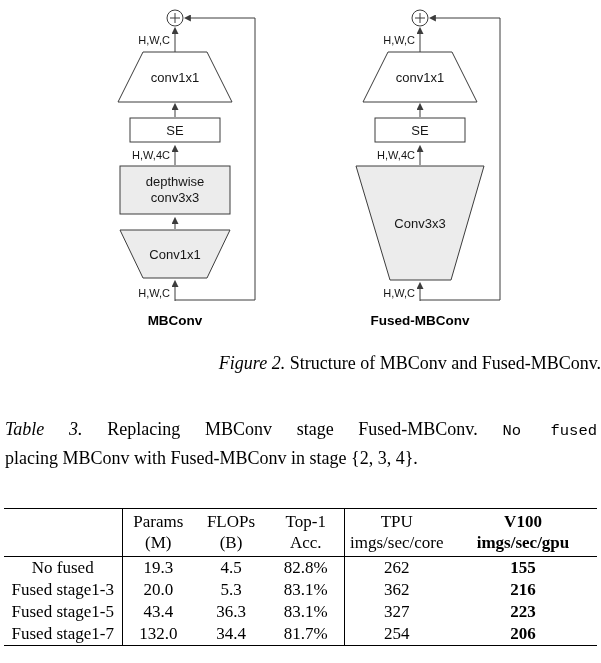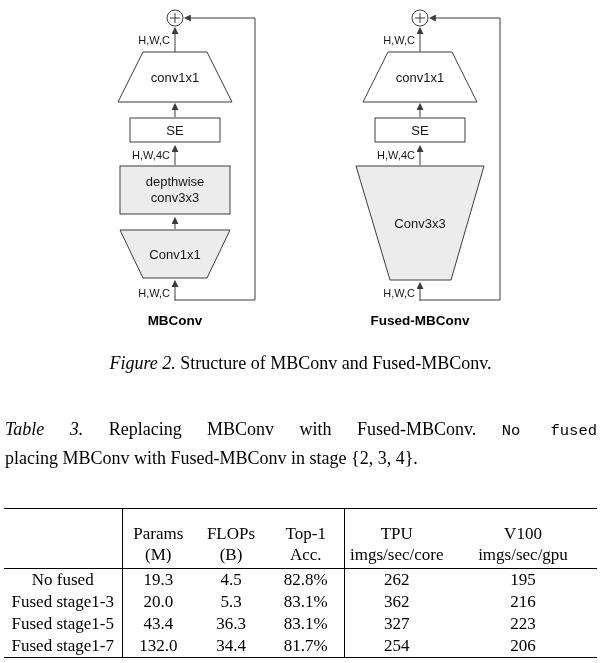--- a/index.html
+++ b/index.html
@@ -7,37 +7,37 @@
        font-family:"Liberation Serif",serif;color:#000;}
 
   
   .fig-svg{position:absolute;top:0;left:0;}
   svg text{font-family:"Liberation Sans",sans-serif;fill:#161616;}
   .dt{font-size:13px;}
   .ds{font-size:11px;}
   .db{font-size:13.5px;font-weight:bold;fill:#000;}
 
   
-  .fig-caption{position:absolute;top:353px;left:0;width:601px;text-align:center;font-size:18px;}
+  .fig-caption{position:absolute;top:353px;left:0;width:601px;text-align:right;font-size:18px;}
   .it{font-style:italic;}
   .mono{font-family:"Liberation Mono","DejaVu Sans Mono",monospace;font-size:15.5px;}
   .tab-caption{position:absolute;top:416px;left:5px;width:592px;font-size:18px;}
   .cl{line-height:27px;}
   .jl{text-align:justify;text-align-last:justify;}
 
   
   table.data{position:absolute;top:508px;left:4px;width:593px;border-collapse:collapse;
              table-layout:fixed;font-size:17px;
              border-top:1.6px solid #000;border-bottom:1.6px solid #000;}
   table.data td{padding:0;text-align:center;vertical-align:middle;}
-  table.data thead td{padding:14px 0 3px 0;border-bottom:1px solid #000;line-height:21px;}
+  table.data thead td{padding:2px 0 3px 0;border-bottom:1px solid #000;line-height:21px;}
   table.data tbody td{height:22px;}
   td.rn{text-align:left;padding-left:5px;}
   td.vl{border-left:1px solid #000;}
-  td.v100{padding-right:28px;}
+  td.v100{padding-right:28px;font-weight:bold;}
 </style>
 </head>
 <body>
 
 <svg class="fig-svg" width="601" height="340" viewBox="0 0 601 340">
   <defs>
     <marker id="ah" viewBox="0 0 10 10" refX="7" refY="5" markerWidth="7" markerHeight="7" orient="auto">
       <path d="M0,0 L10,5 L0,10 z" fill="#3c3c3c"></path>
     </marker>
   </defs>
@@ -98,21 +98,21 @@
     <text class="db" x="420" y="325" text-anchor="middle">Fused-MBConv</text>
   </g>
 </svg>
 
 <div class="fig-caption">
   <span class="it">Figure 2.</span><span> Structure of MBConv and Fused-MBConv.</span>
 </div>
 
 <div class="tab-caption">
   <div class="cl jl">
-    <span class="it">Table 3.</span><span> Replacing MBConv with Fused-MBConv. </span><span class="mono">No fused</span>
+    <span class="it">Table 3.</span><span> Replacing MBConv stage Fused-MBConv. </span><span class="mono">No fused</span>
   </div>
   <div class="cl">
     <span>placing MBConv with Fused-MBConv in stage {2, 3, 4}.</span>
   </div>
 </div>
 
 <table class="data">
   <colgroup>
     <col style="width:118px">
       <col style="width:72px">
@@ -146,21 +146,21 @@
       </td>
     </tr>
   </thead>
   <tbody>
     <tr>
       <td class="rn">No fused</td>
       <td class="vl">19.3</td>
       <td>4.5</td>
       <td>82.8%</td>
       <td class="vl">262</td>
-      <td class="v100">195</td>
+      <td class="v100">155</td>
     </tr>
     <tr>
       <td class="rn">Fused stage1-3</td>
       <td class="vl">20.0</td>
       <td>5.3</td>
       <td>83.1%</td>
       <td class="vl">362</td>
       <td class="v100">216</td>
     </tr>
     <tr>

